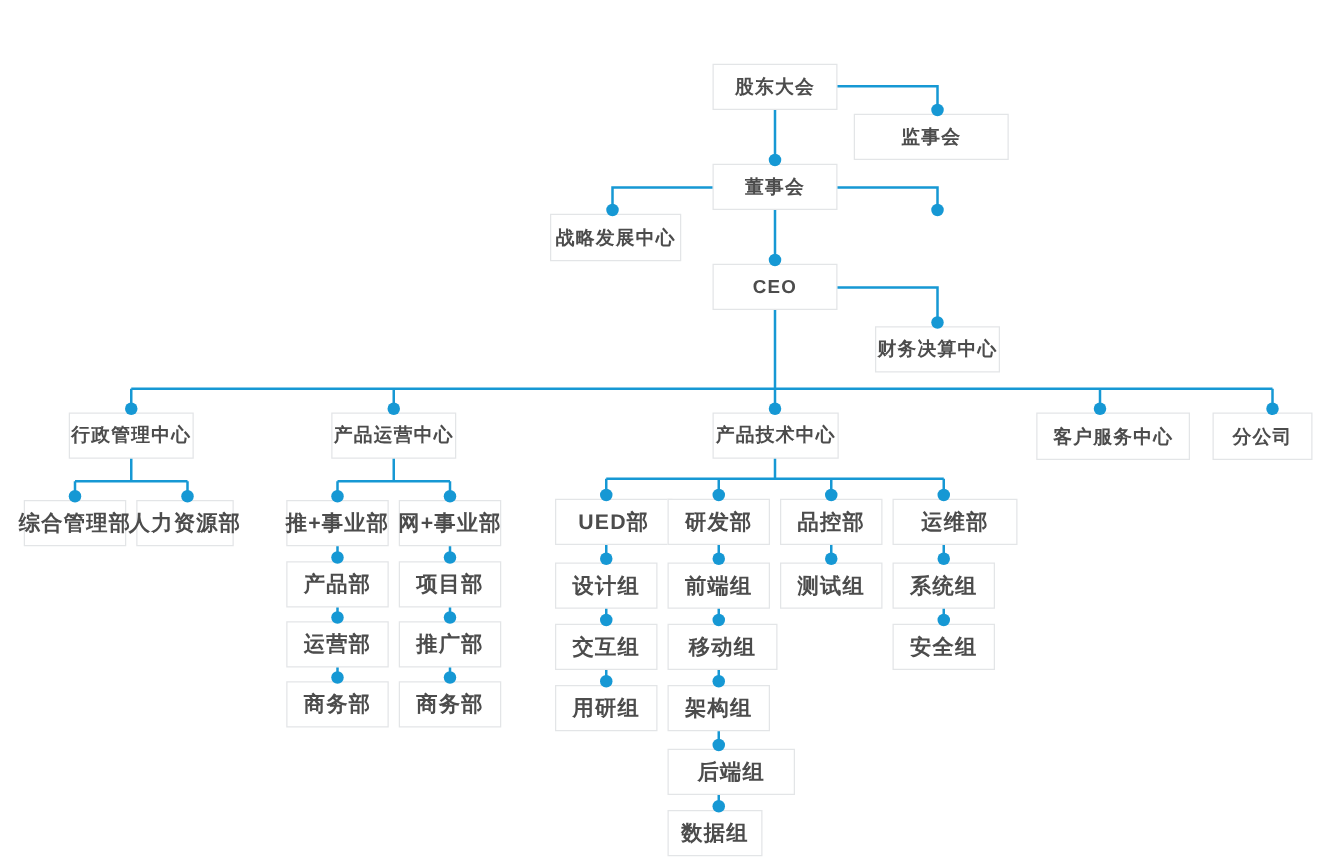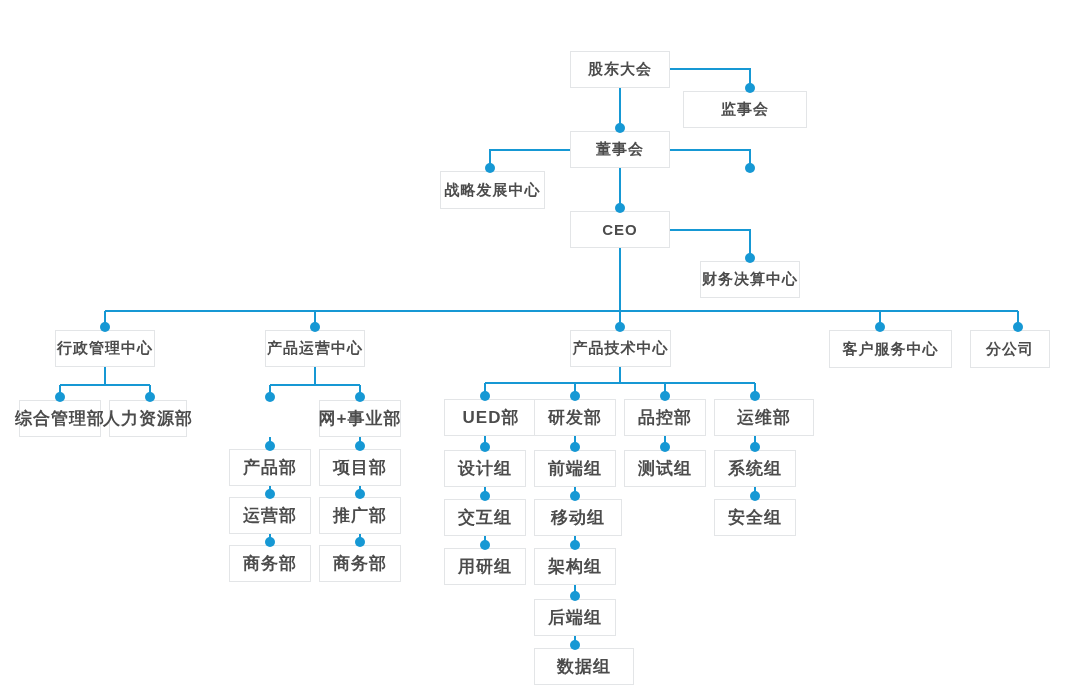--- a/index.html
+++ b/index.html
@@ -60,42 +60,43 @@
 
   <div class="node big" style="left:55px;top:330px;width:100px;height:37px">行政管理中心</div>
   <div class="node big" style="left:265px;top:330px;width:100px;height:37px">产品运营中心</div>
   <div class="node big" style="left:570px;top:330px;width:101px;height:37px">产品技术中心</div>
   <div class="node big" style="left:829px;top:330px;width:123px;height:38px">客户服务中心</div>
   <div class="node big" style="left:970px;top:330px;width:80px;height:38px">分公司</div>
 
   <div class="node" style="left:19px;top:400px;width:82px;height:37px">综合管理部</div>
   <div class="node" style="left:109px;top:400px;width:78px;height:37px">人力资源部</div>
 
+  <div class="node" style="left:229px;top:400px;width:82px;height:37px">推+事业部</div>
   <div class="node" style="left:319px;top:400px;width:82px;height:37px">网+事业部</div>
   <div class="node" style="left:229px;top:449px;width:82px;height:37px">产品部</div>
   <div class="node" style="left:319px;top:449px;width:82px;height:37px">项目部</div>
   <div class="node" style="left:229px;top:497px;width:82px;height:37px">运营部</div>
   <div class="node" style="left:319px;top:497px;width:82px;height:37px">推广部</div>
   <div class="node" style="left:229px;top:545px;width:82px;height:37px">商务部</div>
   <div class="node" style="left:319px;top:545px;width:82px;height:37px">商务部</div>
 
   <div class="node" style="left:444px;top:399px;width:94px;height:37px">UED部</div>
   <div class="node" style="left:534px;top:399px;width:82px;height:37px">研发部</div>
   <div class="node" style="left:624px;top:399px;width:82px;height:37px">品控部</div>
   <div class="node" style="left:714px;top:399px;width:100px;height:37px">运维部</div>
 
   <div class="node" style="left:444px;top:499px;width:82px;height:37px">交互组</div>
   <div class="node" style="left:444px;top:450px;width:82px;height:37px">设计组</div>
   <div class="node" style="left:444px;top:548px;width:82px;height:37px">用研组</div>
 
   <div class="node" style="left:534px;top:450px;width:82px;height:37px">前端组</div>
   <div class="node" style="left:534px;top:499px;width:88px;height:37px">移动组</div>
   <div class="node" style="left:534px;top:548px;width:82px;height:37px">架构组</div>
-  <div class="node" style="left:534px;top:599px;width:82px;height:37px">后端组</div>
-  <div class="node" style="left:534px;top:648px;width:100px;height:37px">数据组</div>
+  <div class="node" style="left:534px;top:599px;width:102px;height:37px">后端组</div>
+  <div class="node" style="left:534px;top:648px;width:76px;height:37px">数据组</div>
 
   <div class="node" style="left:624px;top:450px;width:82px;height:37px">测试组</div>
 
   <div class="node" style="left:714px;top:450px;width:82px;height:37px">系统组</div>
   <div class="node" style="left:714px;top:499px;width:82px;height:37px">安全组</div>
 
   <svg id="wires" viewBox="0 0 1070 689" xmlns="http://www.w3.org/2000/svg">
     <g>
       <path d="M620 88 V131 M670 69 H750 V91 M570 150 H490 V171 M670 150 H750 V171 M620 168 V211 M670 230 H750 V261 M620 248 V330"></path>
       <path d="M105 311 H1018 M105 311 V330 M315 311 V330 M880 311 V330 M1018 311 V330"></path>

